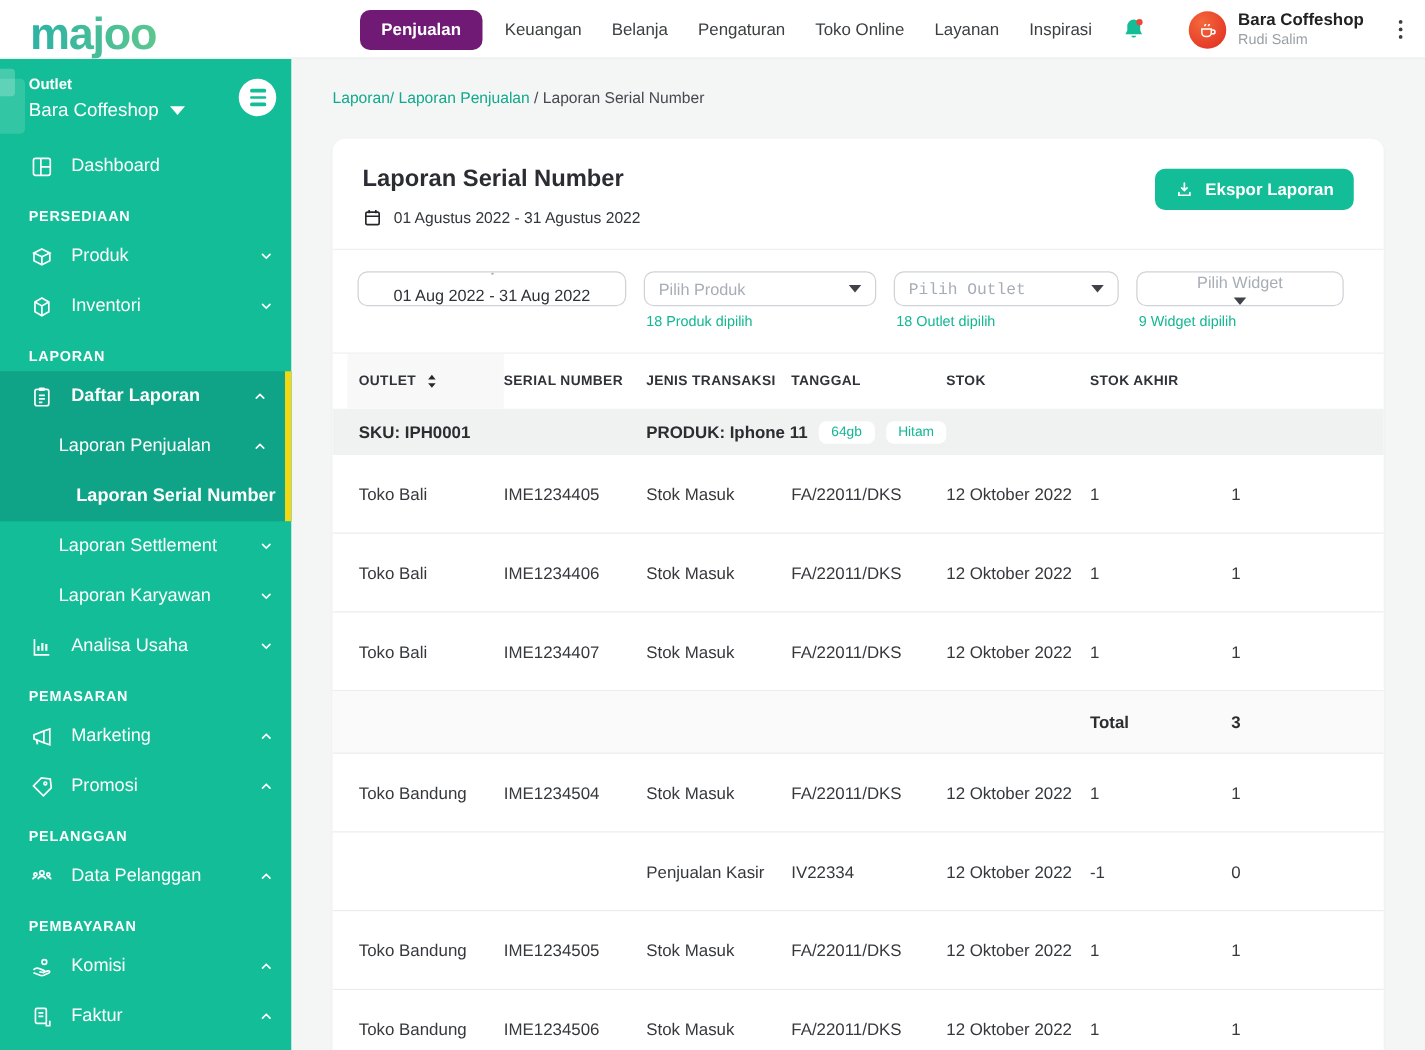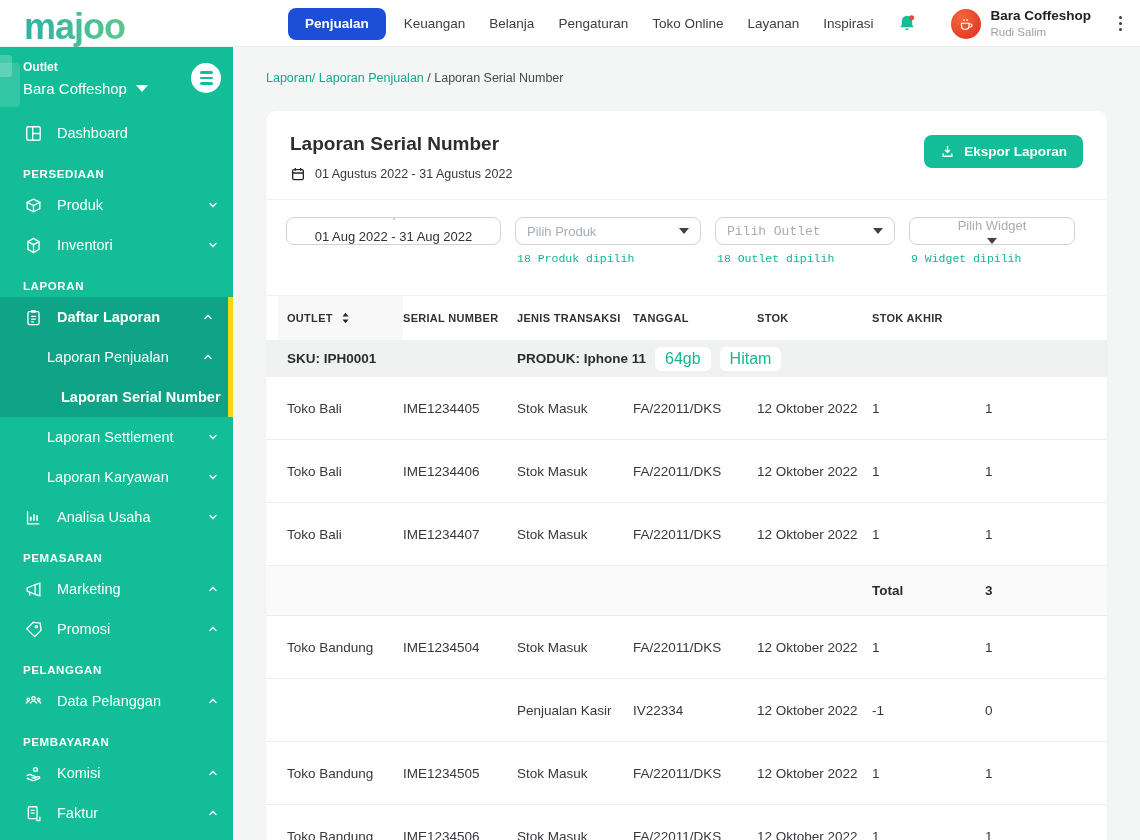--- a/index.html
+++ b/index.html
@@ -5,21 +5,21 @@
   * { margin:0; padding:0; box-sizing:border-box; }
   html,body { width:1140px; height:840px; overflow:hidden; }
   body { font-family:"Liberation Sans", sans-serif; background:#f4f5f5; position:relative; color:#33363b; }
 
   
   .topbar { position:absolute; top:0; left:0; right:0; height:47px; background:#fff; border-bottom:1px solid #ebebeb; z-index:30; }
   .logo { position:absolute; left:24px; top:6px; font-size:36px; font-weight:bold; letter-spacing:-1px;
           background:linear-gradient(90deg,#2cb2a5,#5cc78e); -webkit-background-clip:text; background-clip:text; color:transparent; }
   .topnav { position:absolute; left:288px; top:0; height:47px; display:flex; align-items:center; }
   .topnav .nav-item { font-size:13.5px; color:#3c4043; padding:0 12px; height:32px; display:flex; align-items:center; cursor:pointer; white-space:nowrap; }
-  .topnav .nav-item.active { background:#1d4ed8; color:#fff; border-radius:8px; font-weight:bold; padding:0 17px; margin-right:6px; }
+  .topnav .nav-item.active { background:#701a75; color:#fff; border-radius:8px; font-weight:bold; padding:0 17px; margin-right:6px; }
   .top-right { position:absolute; right:14px; top:0; height:47px; display:flex; align-items:center; }
   .bell-wrap { position:relative; margin-right:34px; width:20px; height:22px; cursor:pointer; }
   .avatar { width:30px; height:30px; border-radius:50%; background:radial-gradient(circle at 35% 30%,#f4683a,#e02a22); display:flex; align-items:center; justify-content:center; margin-right:9px; }
   .user-names { margin-right:24px; line-height:1.25; }
   .user-name { font-size:13.5px; font-weight:bold; color:#222; }
   .user-role { font-size:11.5px; color:#9aa0a6; }
   .kebab { display:flex; flex-direction:column; gap:3px; cursor:pointer; padding:4px; }
   .kebab i { width:3px; height:3px; border-radius:50%; background:#3a3d42; }
 
   
@@ -57,31 +57,31 @@
   .export-btn { display:flex; align-items:center; gap:9px; background:#12bd97; color:#fff; font-size:13.5px; font-weight:bold; border:none; border-radius:8px; padding:9px 16px; cursor:pointer; margin-top:2px; }
   .divider { border-top:1px solid #f0f0f0; }
 
   .filters { display:flex; gap:14px; padding:17px 20px 6px; }
   .filter { display:flex; flex-direction:column; }
   .f-box { height:28px; border:1px solid #cfd2d6; border-radius:8px; display:flex; align-items:center; padding:0 11px; background:#fff; cursor:pointer; }
   .f-date { width:215px; gap:9px; font-size:13px; color:#2e3136;flex-direction:column; }
   .f-select { justify-content:space-between; font-size:13px; color:#a7adb5; }
   .w-produk { width:186px; } .w-outlet { width:180px;font-family:Liberation Mono, monospace; } .w-widget { width:166px;flex-direction:column; }
   .sel-caret { width:0; height:0; border-left:5px solid transparent; border-right:5px solid transparent; border-top:6px solid #3f4348; }
-  .f-helper { font-size:11.5px; color:#12b792; margin:7px 0 12px 2px;font-family:Liberation Mono, monospace; }
+  .f-helper { font-size:11.5px; color:#12b792; margin:7px 0 0 2px; }
   .filters-bottom { margin-top:12px; }
 
   
   .grid-row { display:grid; grid-template-columns:116px 114px 116px 124px 115px 113px 1fr; padding-left:21px; align-items:center; }
   .thead { height:44px; font-size:11px; font-weight:bold; color:#2f3237; letter-spacing:.3px; }
   .thead .th { height:100%; display:flex; align-items:center; gap:8px; }
   .th-outlet { background:#f8f8f8; margin-left:-9px; padding-left:9px; }
   .sku-row { height:37px; background:#f0f1f1; font-size:13.5px; font-weight:bold; color:#2b2d31; }
   .produk-cell { grid-column:3 / span 3; display:flex; align-items:center; gap:9px; }
-  .badge { background:#fff; color:#12b792; font-size:16px; border-radius:6px; padding:3px 10px; font-weight:normal; }
+  .badge { background:#fff; color:#12b792; font-size:11px; border-radius:6px; padding:3px 10px; font-weight:normal; }
   .trow { height:63px; font-size:13.5px; color:#36383c; border-bottom:1px solid #ededed; }
   .total-row { height:50px; background:#fafafa; font-size:13.5px; border-bottom:1px solid #ededed; }
   .total-row .tl { font-weight:bold; color:#2b2d31; }
   svg { display:block; }
 </style>
 </head>
 <body>
 
 <div class="topbar">
   <div class="logo">majoo</div>

